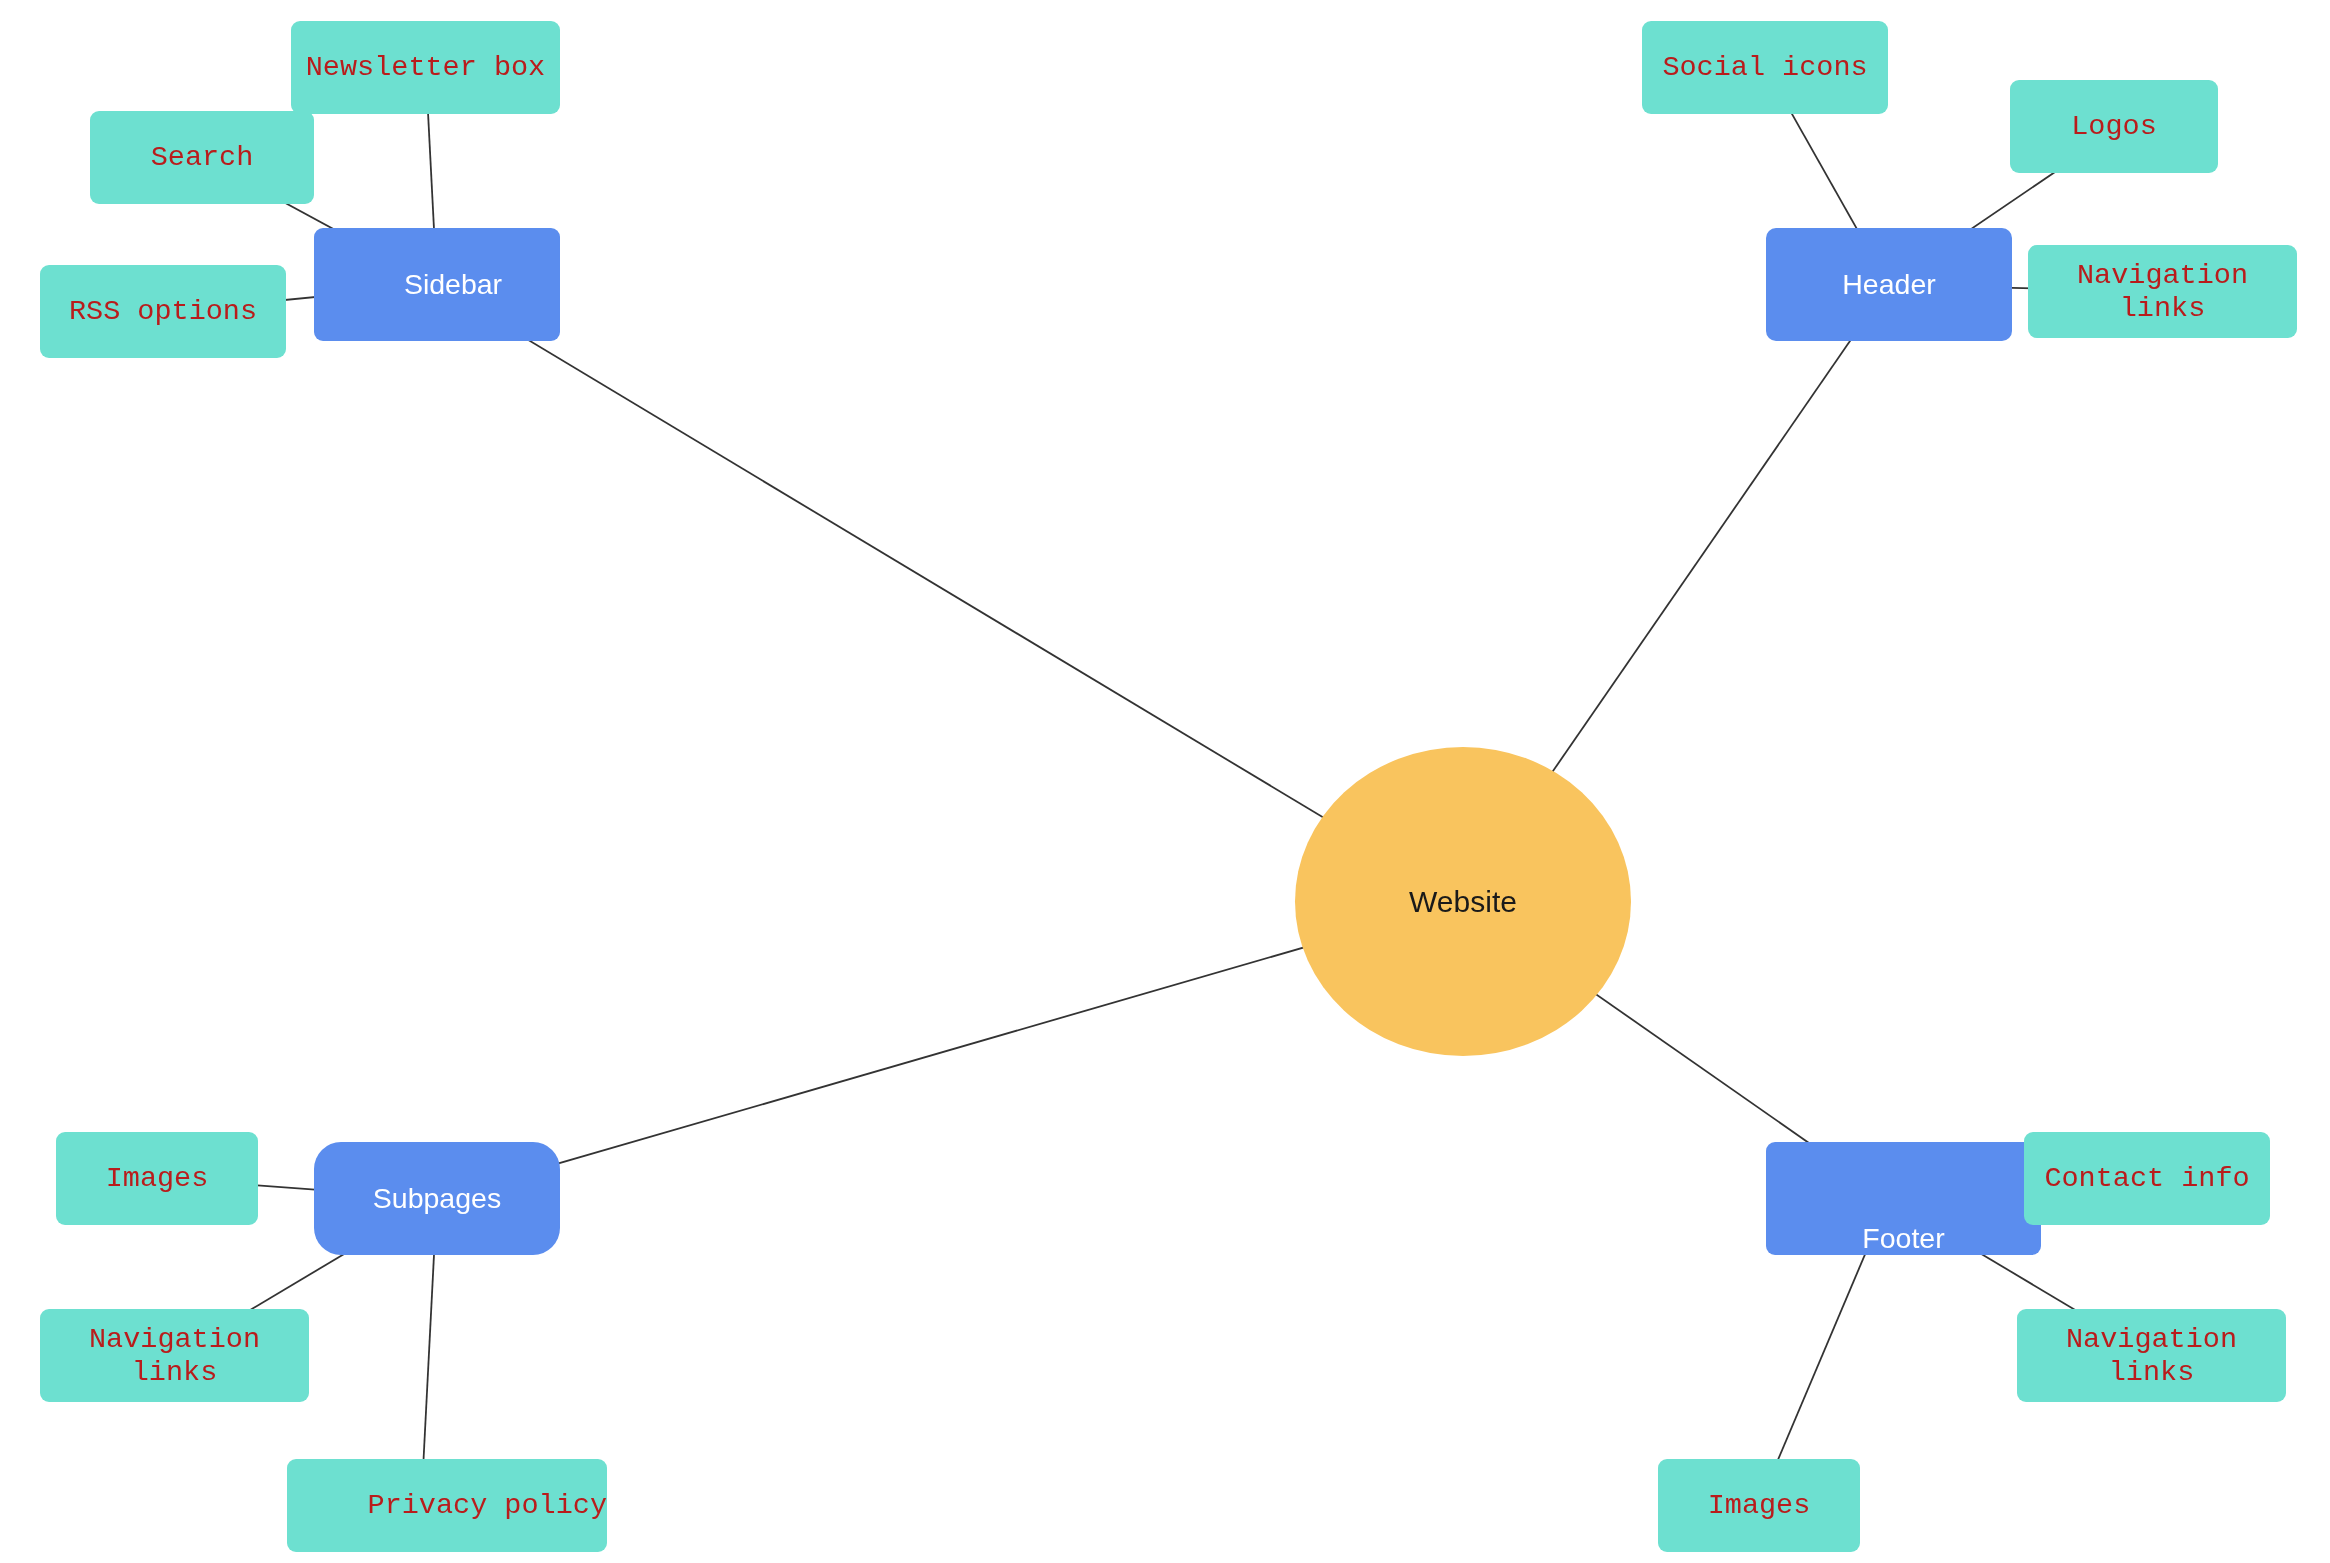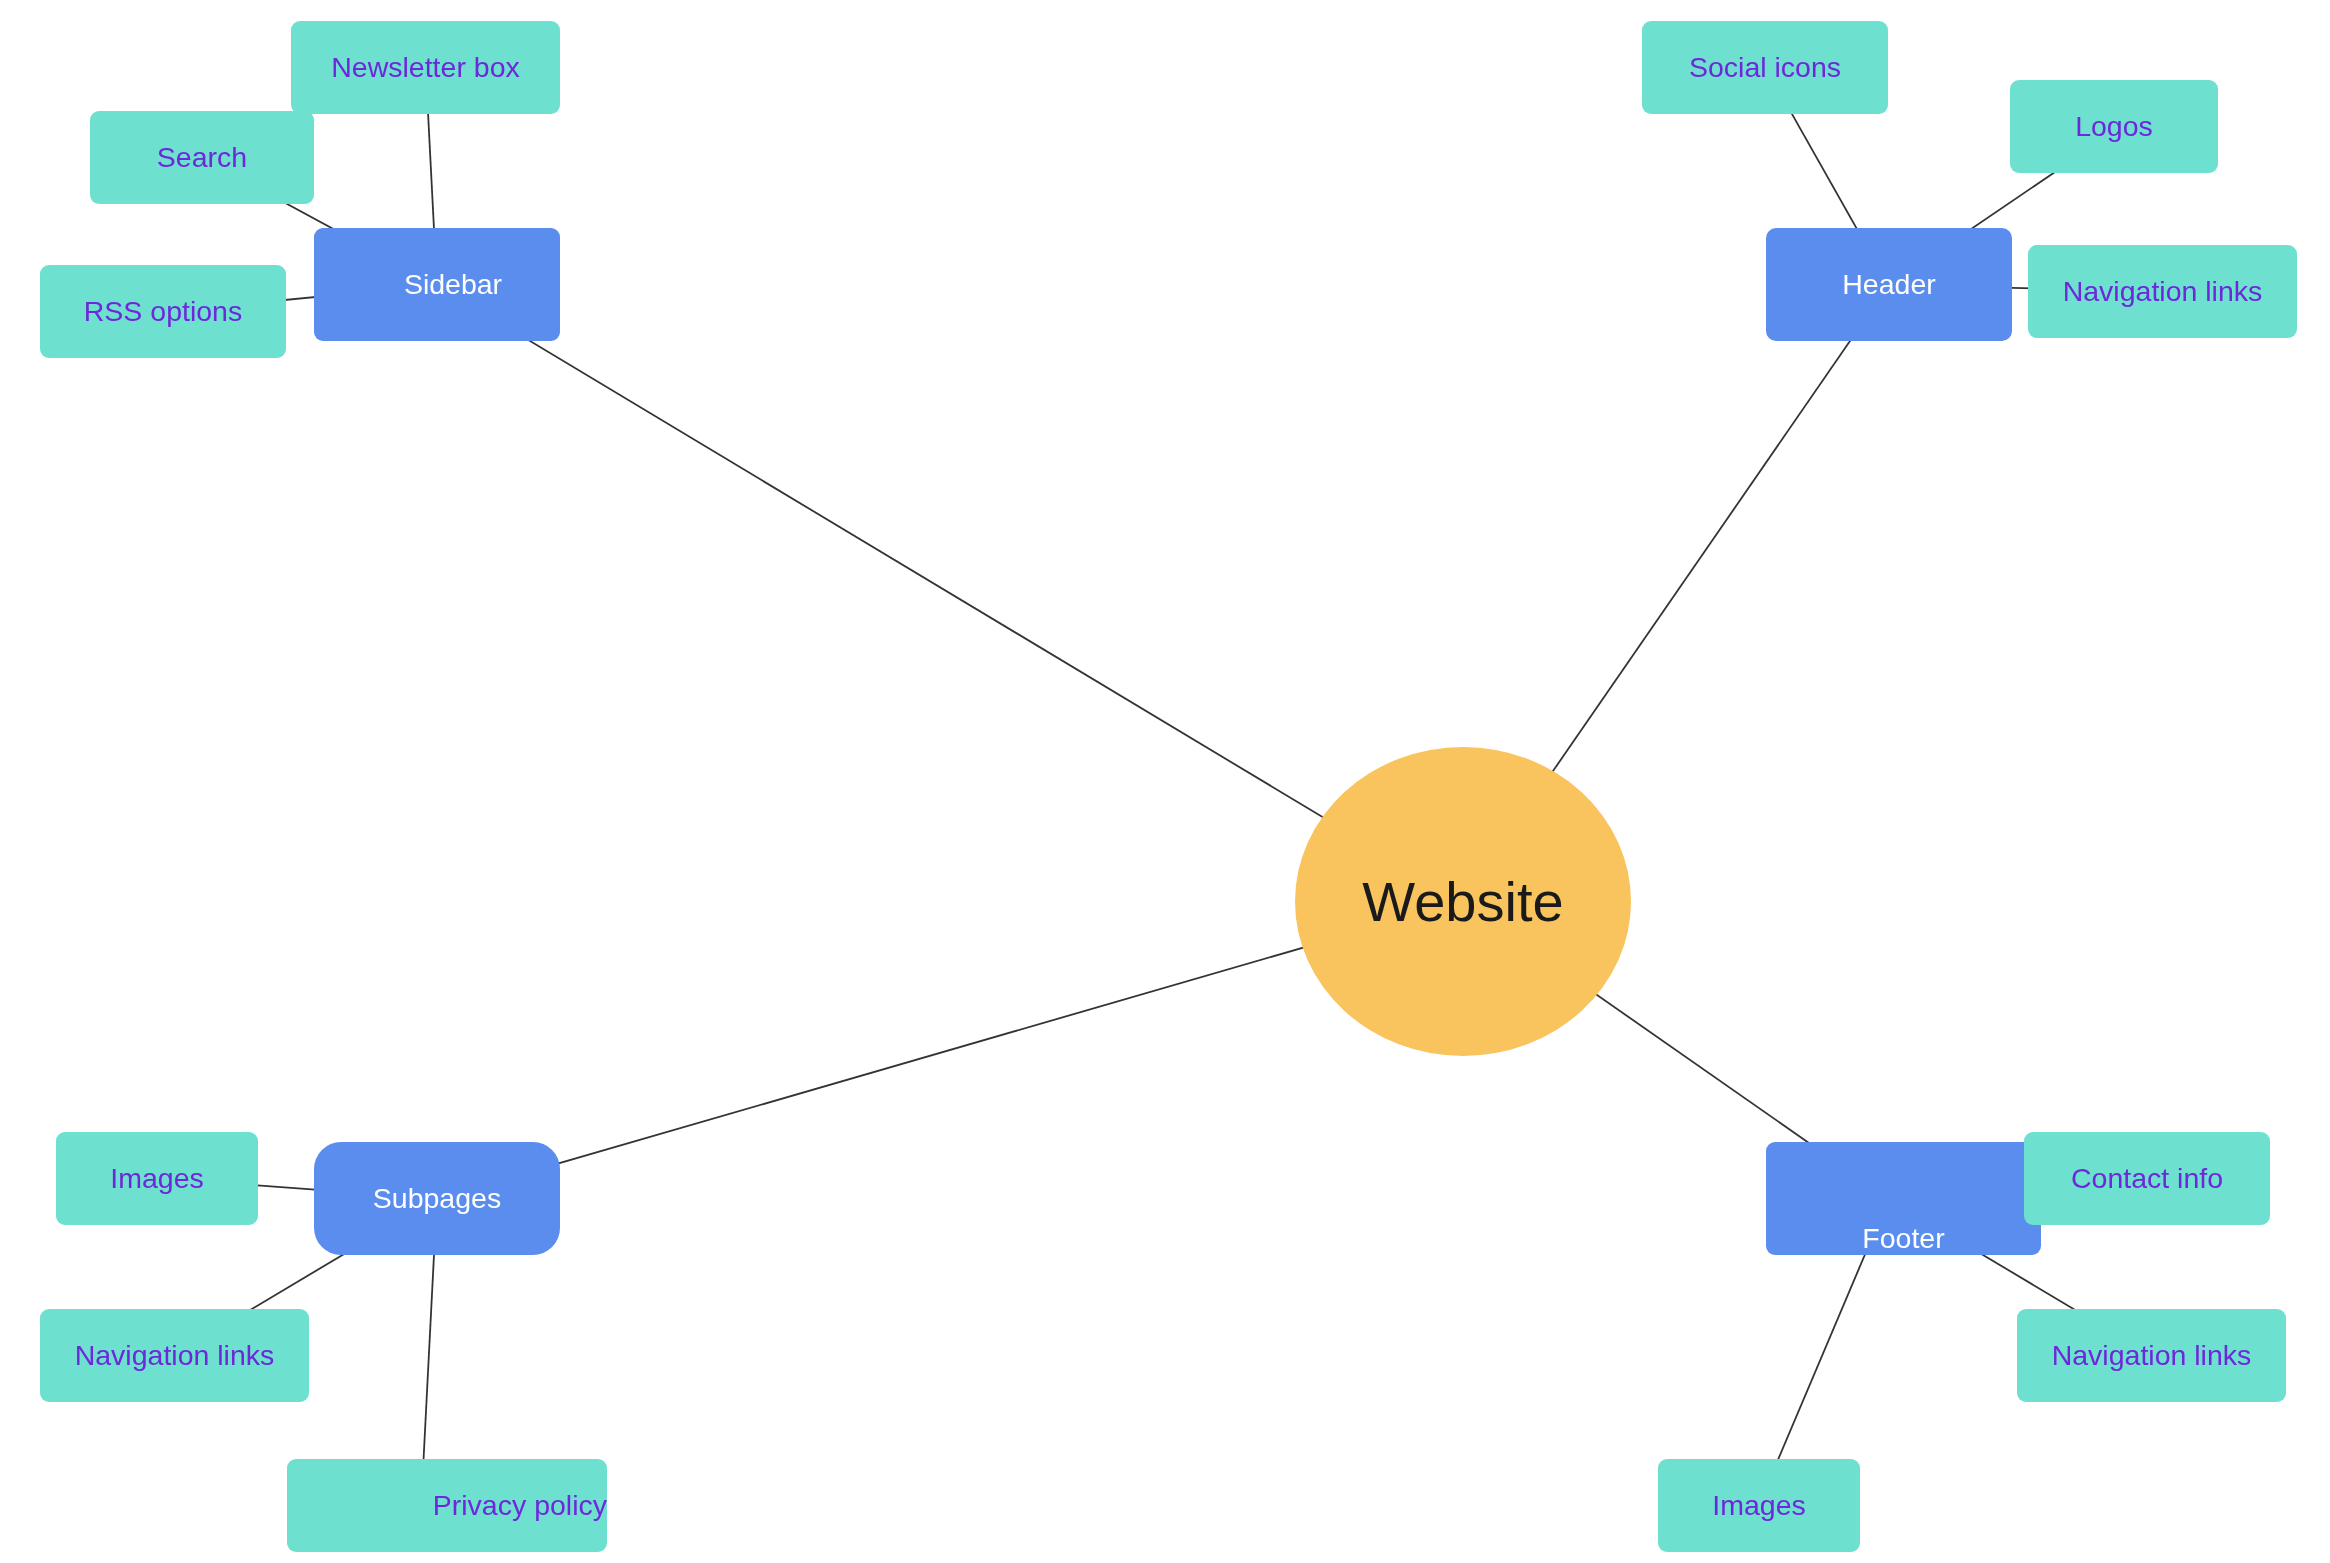--- a/index.html
+++ b/index.html
@@ -33,30 +33,31 @@
       font-size: 28.5px;
       font-weight: 500;
     }
     .node-center {
       position: absolute;
       display: flex;
       align-items: center;
       justify-content: center;
       text-align: center;
       border-radius: 50%;
-      font-size: 56px;
+      font-size: 30px;
       font-weight: 400;
     }
     .blue {
       background-color: #5b8dee;
       color: #ffffff;
     }
     .teal {
       background-color: #6de0d0;
-      color: #6d28d9;
+      color: #b91c1c;
+      font-family: Liberation Mono, monospace;
     }
     .orange {
       background-color: #f9c45e;
       color: #1a1a1a;
     }
   </style>
 </head>
 <body>
 
 <div id="diagram">

